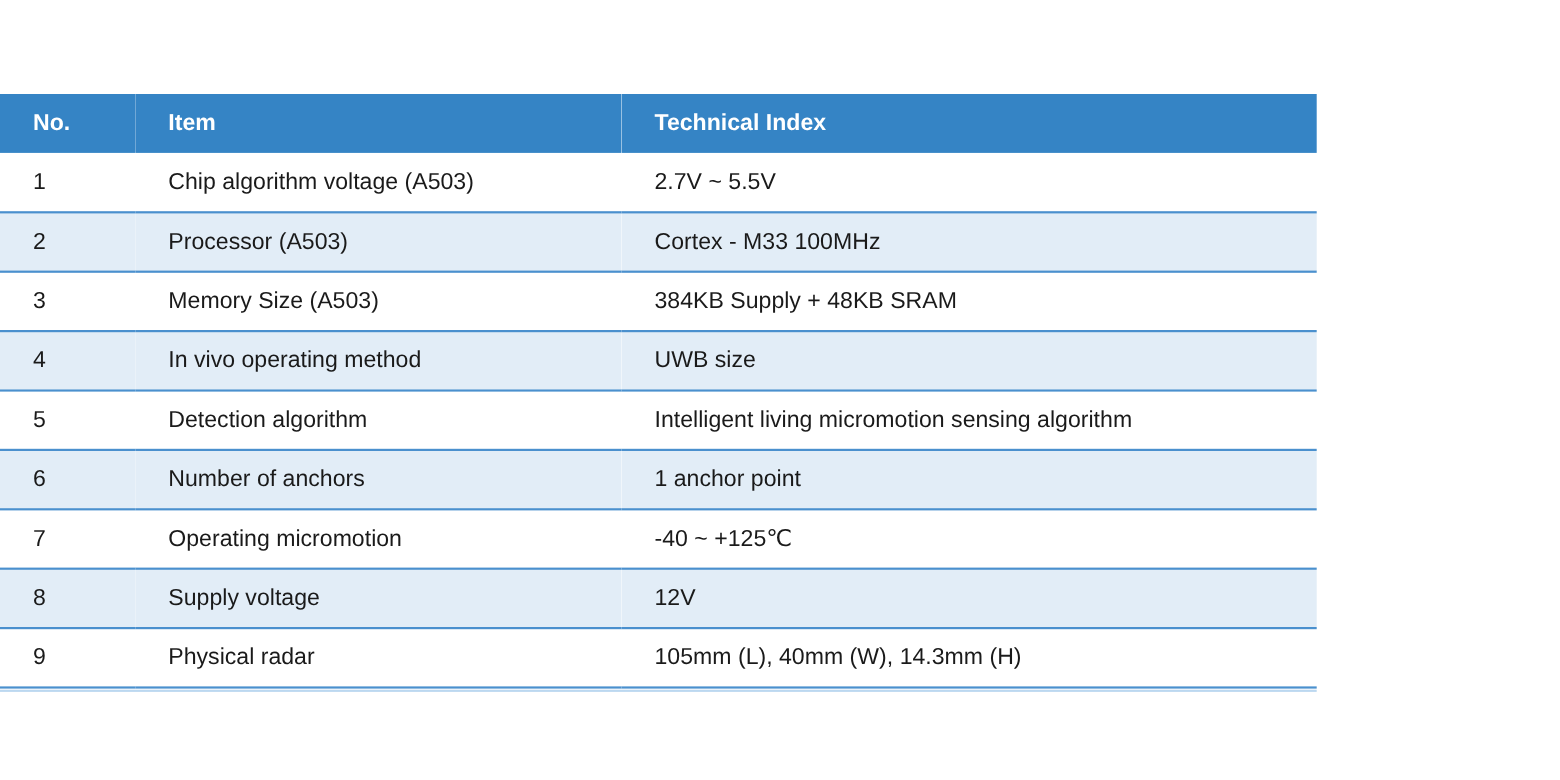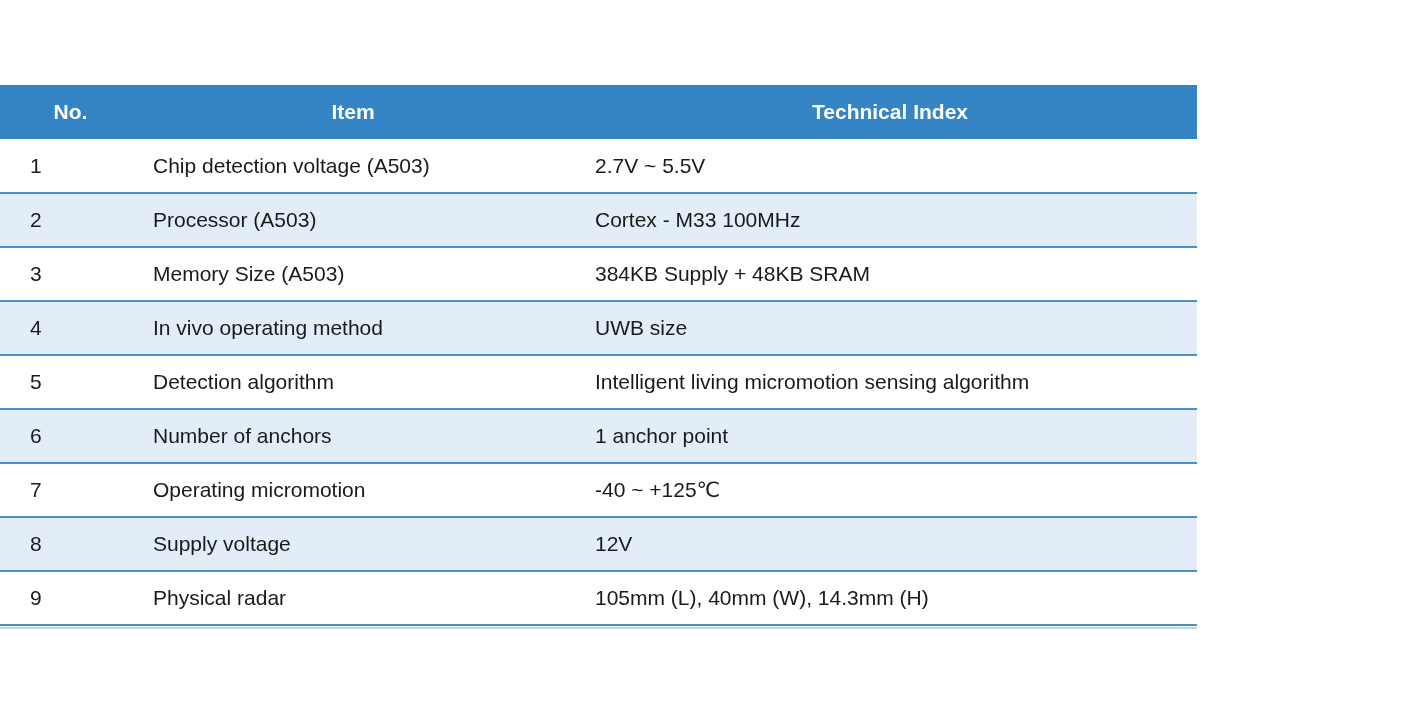--- a/index.html
+++ b/index.html
@@ -46,21 +46,20 @@
     height: 54px;
     font-size: 21px;
     line-height: 1.2;
     white-space: nowrap;
     overflow: hidden;
   }
   thead th {
     background: var(--header-bg);
     color: var(--header-text);
     font-weight: 700;
-    text-align: center;
   }
   tbody td {
     background: var(--row-bg);
     font-weight: 400;
   }
   tbody tr:nth-child(even) td {
     background: var(--row-alt-bg);
   }
   tbody tr + tr td {
     border-top: 2px solid var(--divider);
@@ -88,21 +87,21 @@
     <thead>
       <tr>
         <th>No.</th>
         <th>Item</th>
         <th>Technical Index</th>
       </tr>
     </thead>
     <tbody>
         <tr>
           <td class="col-no">1</td>
-          <td class="col-item">Chip detection voltage (A503)</td>
+          <td class="col-item">Chip algorithm voltage (A503)</td>
           <td class="col-index">2.7V ~ 5.5V</td>
         </tr>
         <tr>
           <td class="col-no">2</td>
           <td class="col-item">Processor (A503)</td>
           <td class="col-index">Cortex - M33 100MHz</td>
         </tr>
         <tr>
           <td class="col-no">3</td>
           <td class="col-item">Memory Size (A503)</td>

